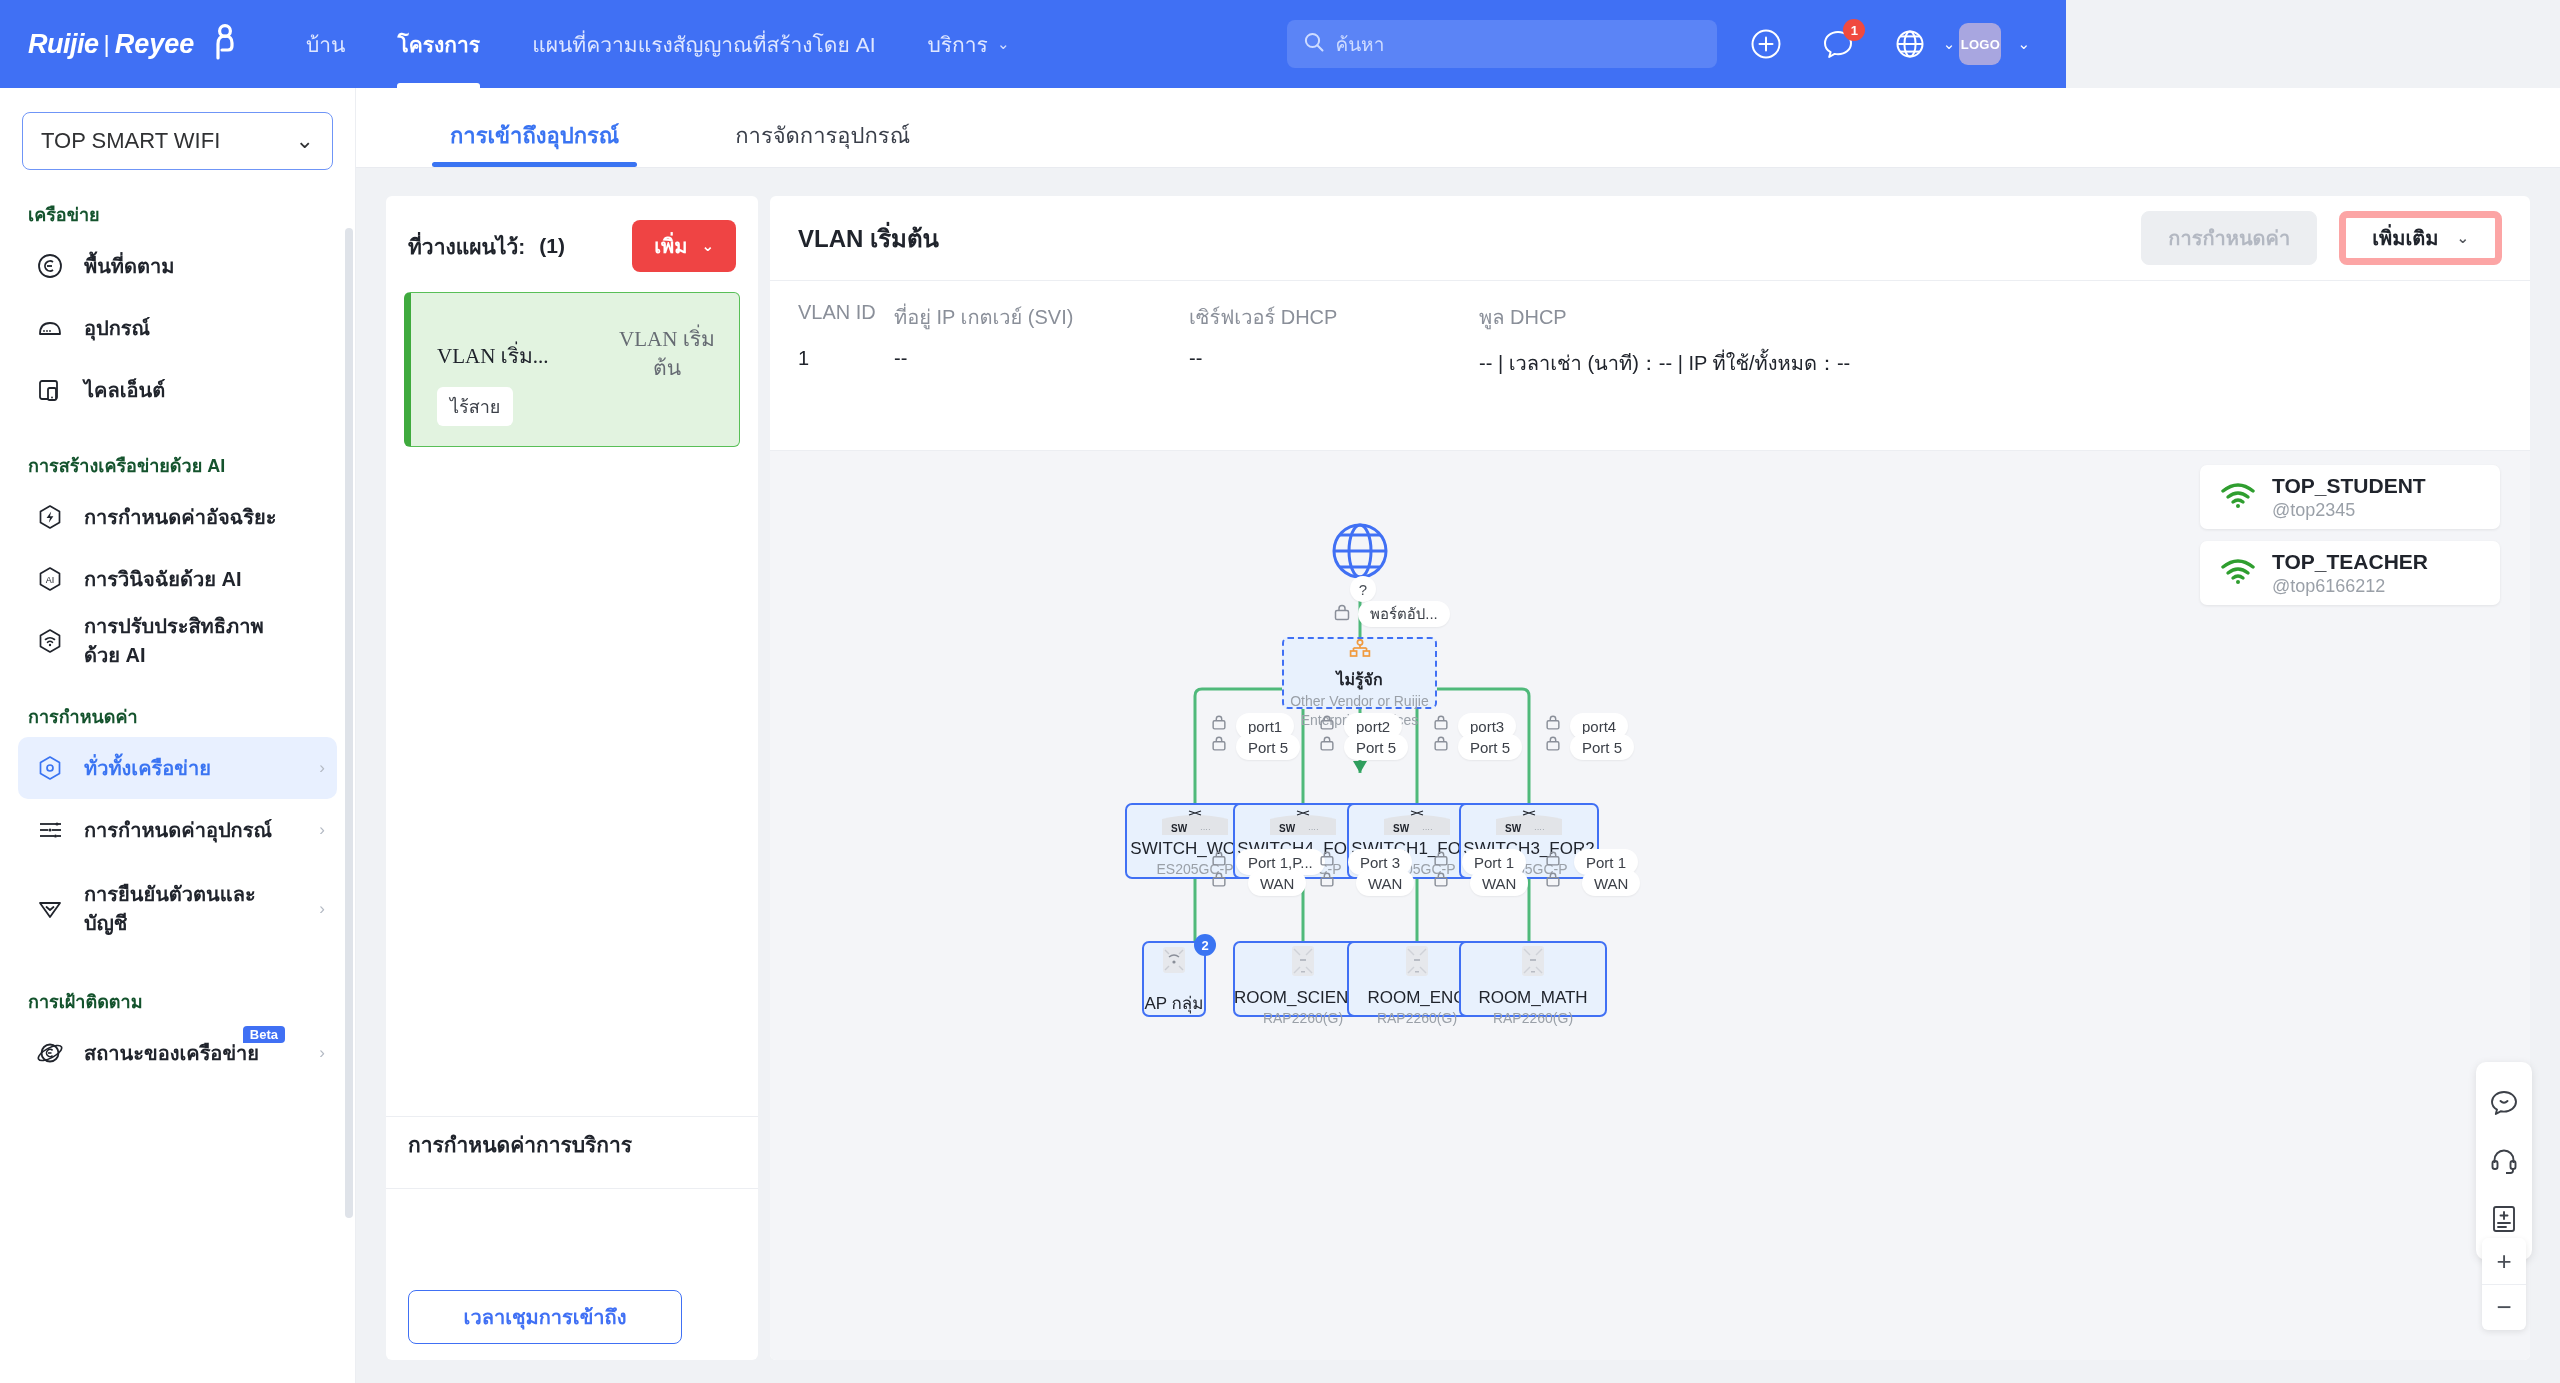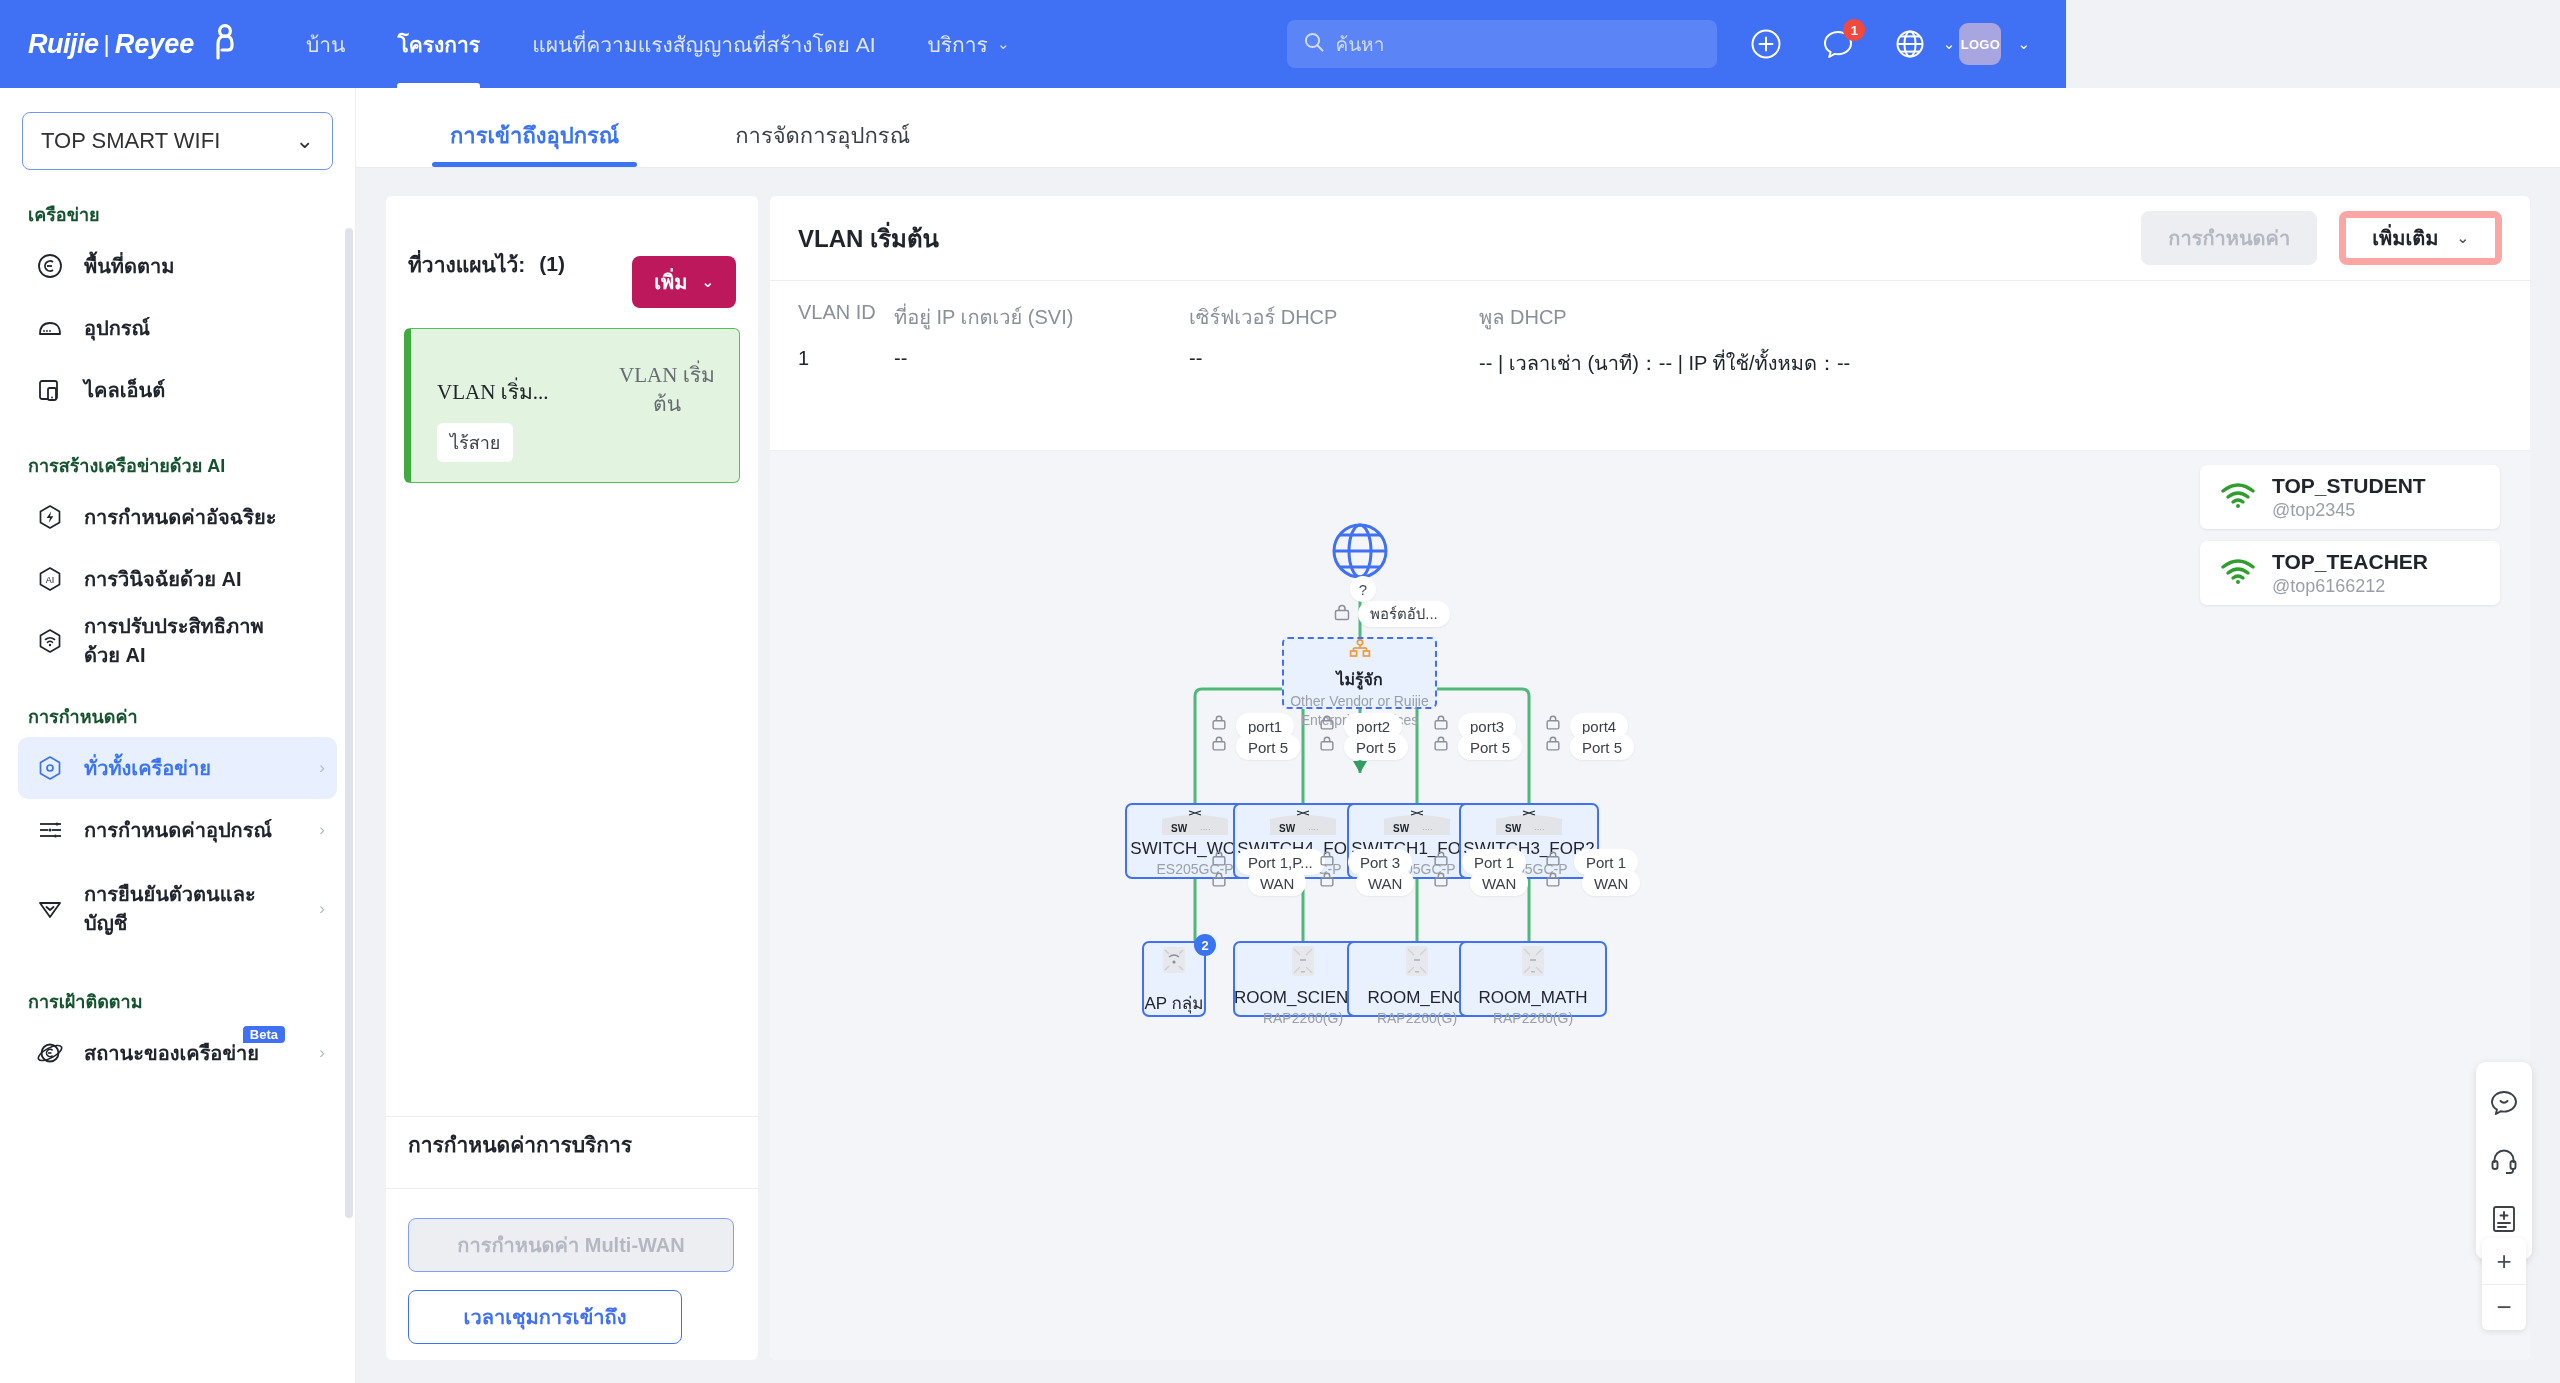--- a/index.html
+++ b/index.html
@@ -98,23 +98,23 @@
   }
   
   .leftpanel{
     position:absolute; top:196px; left:386px; width:372px; height:1164px;
     background:#fff; border-radius:6px;
   }
   .lp-head{ display:flex;align-items:center; padding:24px 22px 14px 22px; }
   .lp-head .t{ font-size:21px; font-weight:bold; color:#20242c;}
   .lp-head .c{ font-size:21px; font-weight:bold; color:#20242c; margin-left:14px;}
   .addbtn{
-    margin-left:auto; background:#be185d; color:#fff; border:none; border-radius:8px;
+    margin-left:auto; background:#ef4444; color:#fff; border:none; border-radius:8px;
     height:52px; padding:0 22px; font-size:20px; cursor:pointer; display:flex;
-    align-items:center; font-family:inherit; font-weight:600;margin-top:36px;
+    align-items:center; font-family:inherit; font-weight:600;
   }
   .addbtn .cv{ margin-left:14px; font-size:15px;}
   .vlancard{
     margin:6px 18px 0 18px; background:#e2f3e0; border:1px solid #58bf57;
     border-left:7px solid #3faa3e; border-radius:6px; height:155px; position:relative;
     padding:26px 20px; cursor:pointer;font-family:Liberation Serif, serif;
   }
   .vlancard .n1{ font-size:21px; color:#20242c; position:absolute; left:26px; top:46px;}
   .vlancard .n2{ font-size:21px; color:#666b73; position:absolute; left:196px; top:32px; width:120px; text-align:center; line-height:1.4;}
   .tagw{
@@ -429,21 +429,20 @@
   <div class="vlancard">
     <span class="n1">VLAN เริ่ม...</span>
     <span class="n2">VLAN เริ่มต้น</span>
     <span class="tagw">ไร้สาย</span>
   </div>
 
   <div class="svc-sep"></div>
   <div class="svc-title">การกำหนดค่าการบริการ</div>
   <div class="svc-sep2"></div>
 
-  <div class="gbtn disabled">การกำหนดค่า Multi-WAN</div>
   <div class="gbtn outline">เวลาเชุมการเข้าถึง</div>
 </div>
 
 <div class="rightpanel">
   <div class="rp-head">
     <span class="rp-title">VLAN เริ่มต้น</span>
     <div class="rp-btns">
       <div class="rbtn dis">การกำหนดค่า</div>
       <div class="rbtn out">
         <span>เพิ่มเติม</span>

